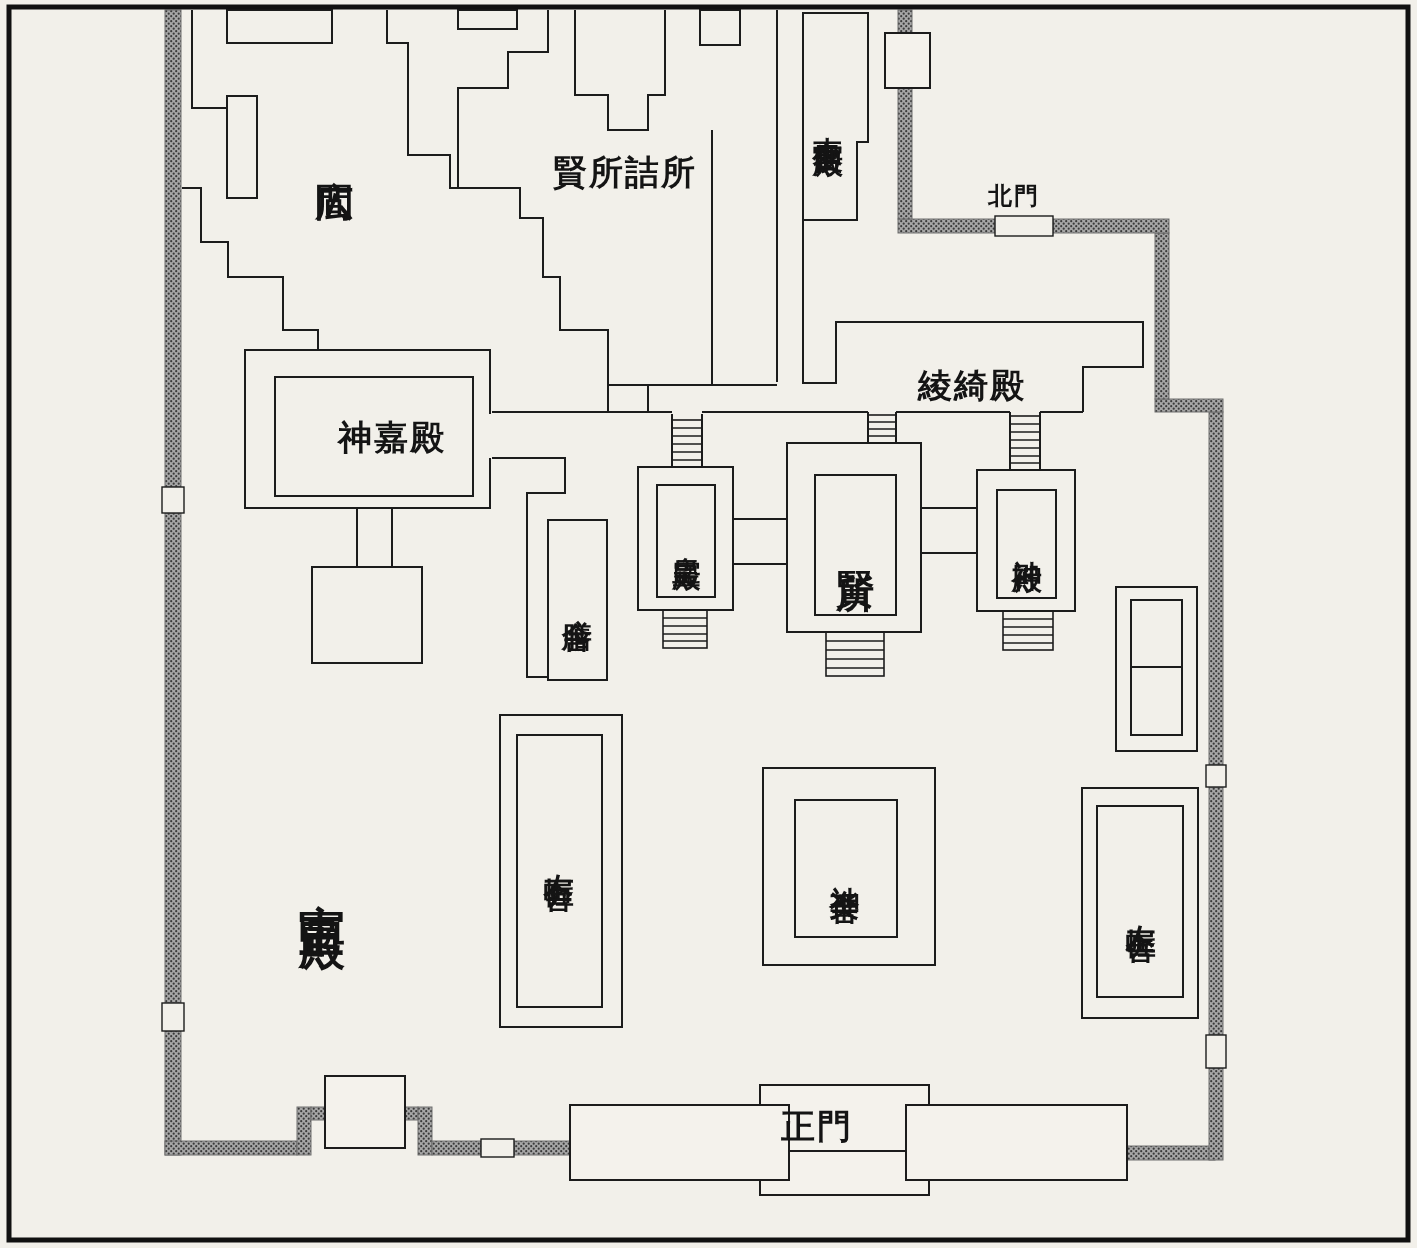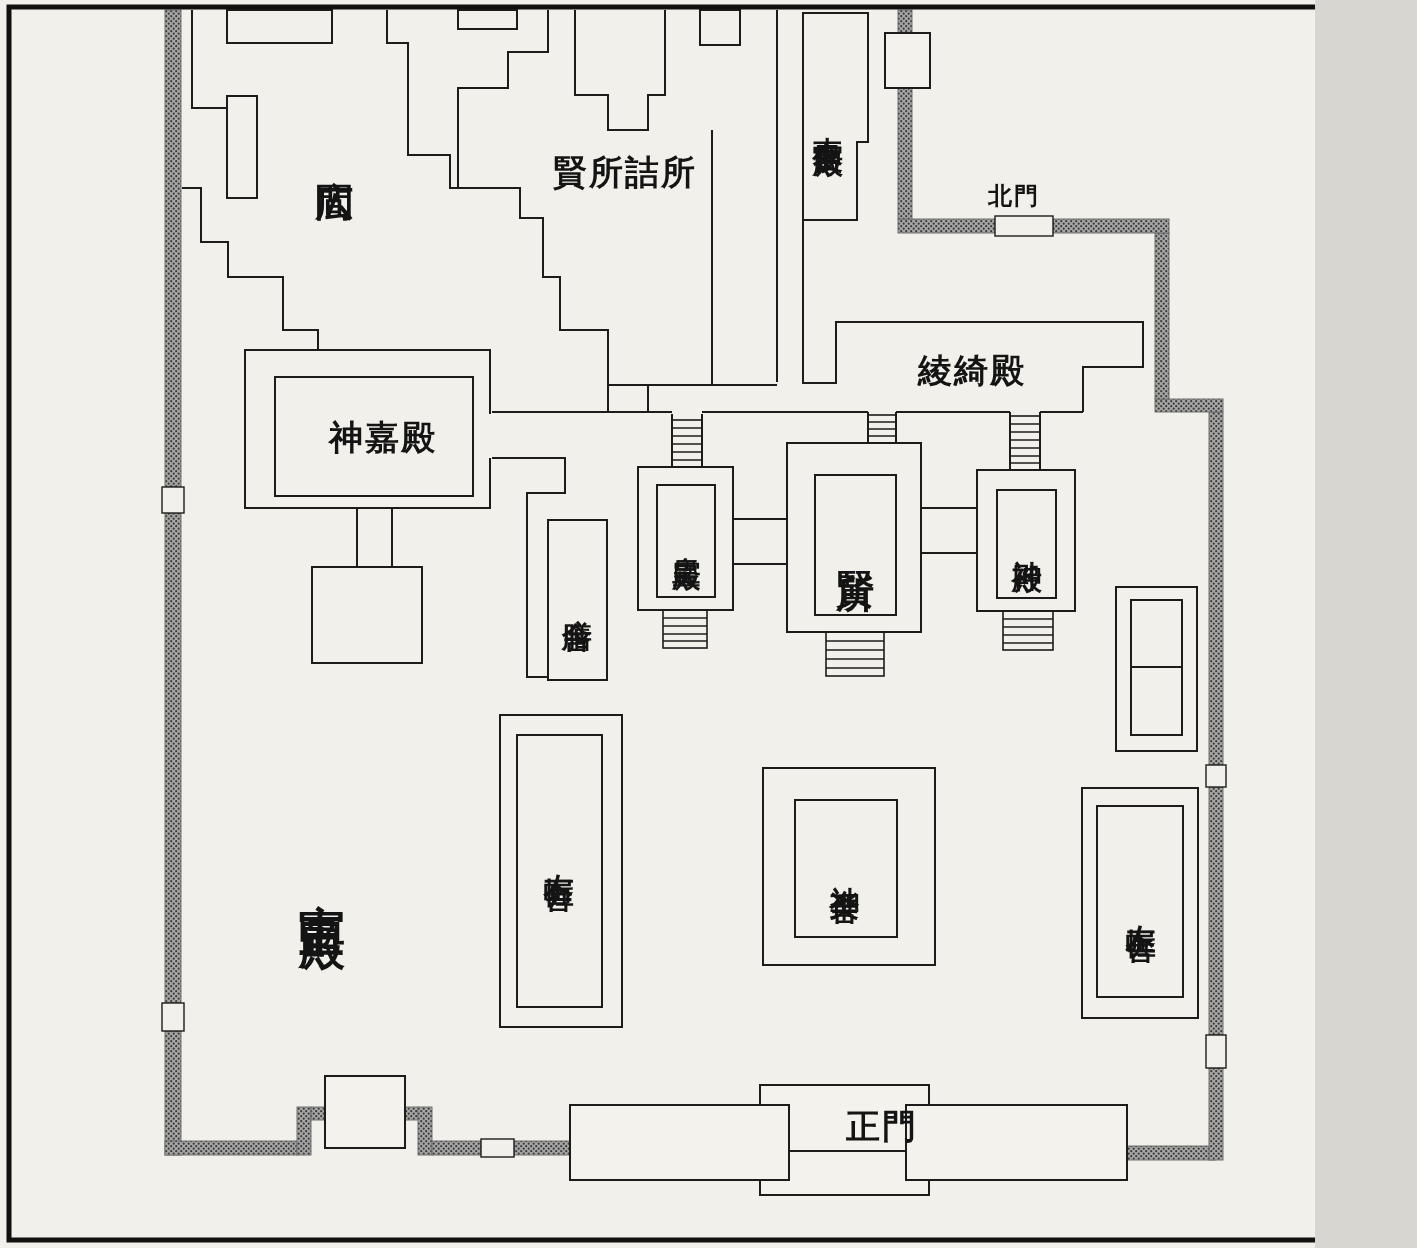--- a/index.html
+++ b/index.html
@@ -1,18 +1,18 @@
 <!DOCTYPE html>
 <html><head>
 <meta charset="utf-8">
 <style>
   html,body{margin:0;padding:0;background:#d8d6d0;}
   #page{
     position:relative;
-    width:1315px;height:1248px;
+    width:1417px;height:1248px;
     background:#f2f0ea;
     font-family:"Liberation Sans","DejaVu Sans",sans-serif;
     overflow:hidden;
   }
   #plan-svg{position:absolute;left:0;top:0;}
   .lbl{
     position:absolute;
     transform:translate(-50%,-50%);
     color:#141414;
     font-weight:bold;
@@ -196,25 +196,25 @@
       <rect x="906" y="1105" width="221" height="75"></rect>
     </g>
 
     <rect x="9" y="7" width="1399" height="1233" fill="none" stroke="#111111" stroke-width="5"></rect>
   </svg>
 
   <div class="lbl vert sz38" style="left:334px;top:154px">広間</div>
   <div class="lbl sz34" style="left:625px;top:172px">賢所詰所</div>
   <div class="lbl vert sz30" style="left:828px;top:120px">東宮便殿</div>
   <div class="lbl sz32" style="left:1014px;top:196px">北門</div>
-  <div class="lbl sz34" style="left:972px;top:370px">綾綺殿</div>
-  <div class="lbl sz34" style="left:383px;top:437px">神嘉殿</div>
+  <div class="lbl sz34" style="left:972px;top:385px">綾綺殿</div>
+  <div class="lbl sz34" style="left:392px;top:437px">神嘉殿</div>
   <div class="lbl vert sz30" style="left:577px;top:598px">膳舎</div>
   <div class="lbl vert sz28" style="left:686px;top:540px;font-size:28px">皇霊殿</div>
   <div class="lbl vert sz38" style="left:855px;top:543px">賢所</div>
   <div class="lbl vert sz30" style="left:1027px;top:540px">神殿</div>
   <div class="lbl vert sz30" style="left:559px;top:856px">右幄舎</div>
   <div class="lbl vert sz30" style="left:845px;top:868px">神楽舎</div>
   <div class="lbl vert sz30" style="left:1141px;top:907px">左幄舎</div>
   <div class="lbl vert big" style="left:322px;top:882px">宮中三殿</div>
-  <div class="lbl sz34" style="left:882px;top:1126px">正門</div>
+  <div class="lbl sz34" style="left:817px;top:1126px">正門</div>
 
 </div>
 
 </body></html>

